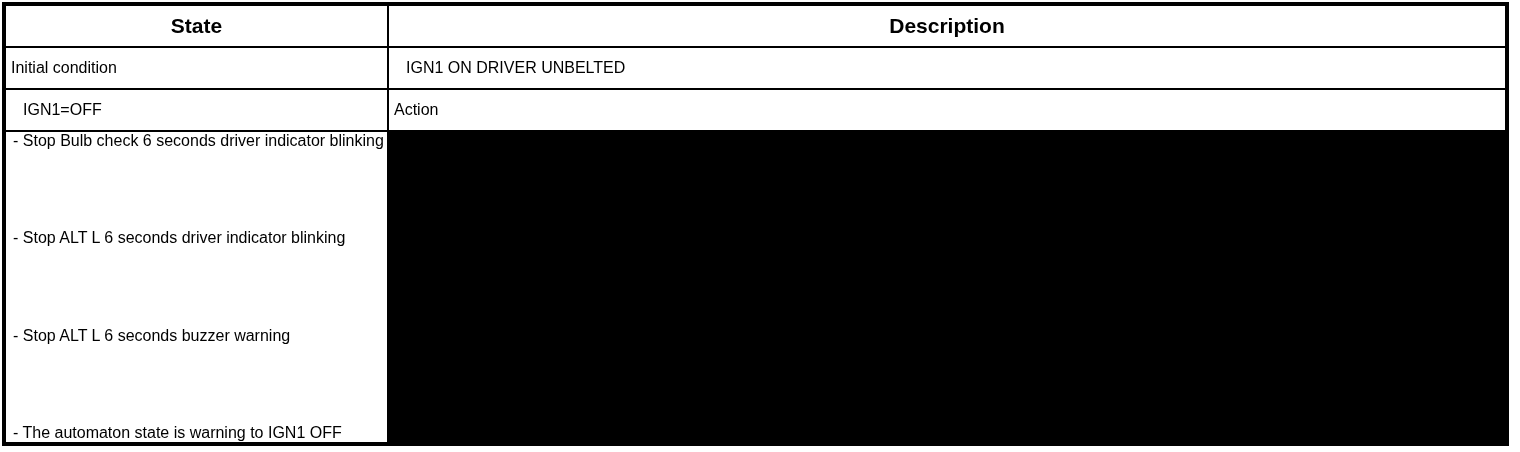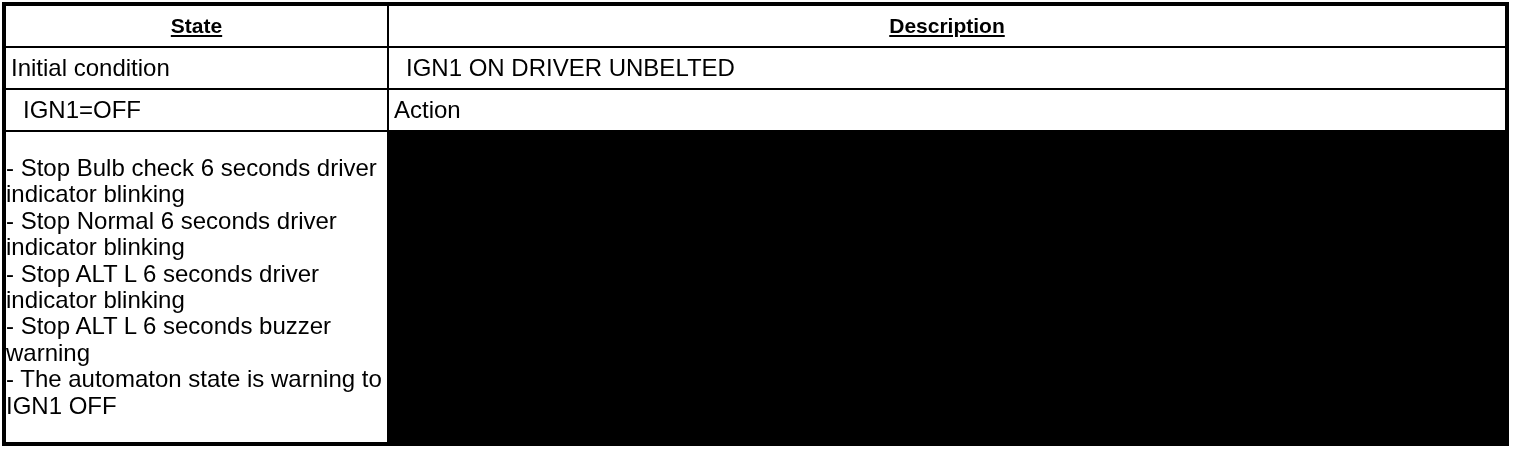--- a/index.html
+++ b/index.html
@@ -25,40 +25,40 @@
     background: #000000; 
     display: grid;
     grid-template-columns: 381px 1fr;
     grid-template-rows: 40px 40px 40px 1fr;
     gap: 2px;
   }
   .cell {
     background: #ffffff;
     display: flex;
     align-items: center;
-    font-size: 24px;
+    font-size: 16px;
     line-height: 1.1;
     overflow: hidden;
   }
   .cell.header {
     justify-content: center;
     font-weight: bold;
     font-size: 21px;
-    text-decoration: underline;
   }
   .cell.state {
     padding-left: 5px;
   }
   .cell.desc {
     padding-left: 17px;
   }
   .cell.action-desc {
     flex-direction: column;
     align-items: stretch;
-    justify-content: center;
+    justify-content: space-between;
+    padding-left: 7px;
   }
   .action-line {
     display: block;
   }
 </style>
 </head>
 <body>
 
 <div class="spec-table">
 
@@ -78,19 +78,18 @@
 
   <div class="cell desc">
     <span>IGN1=OFF</span>
   </div>
 
   <div class="cell state">
     <span>Action</span>
   </div>
   <div class="cell action-desc">
     <span class="action-line">- Stop Bulb check 6 seconds driver indicator blinking</span>
-    <span class="action-line">- Stop Normal 6 seconds driver indicator blinking</span>
     <span class="action-line">- Stop ALT L 6 seconds driver indicator blinking</span>
     <span class="action-line">- Stop ALT L 6 seconds buzzer warning</span>
     <span class="action-line">- The automaton state is warning to IGN1 OFF</span>
   </div>
 
 </div>
 
 </body></html>

